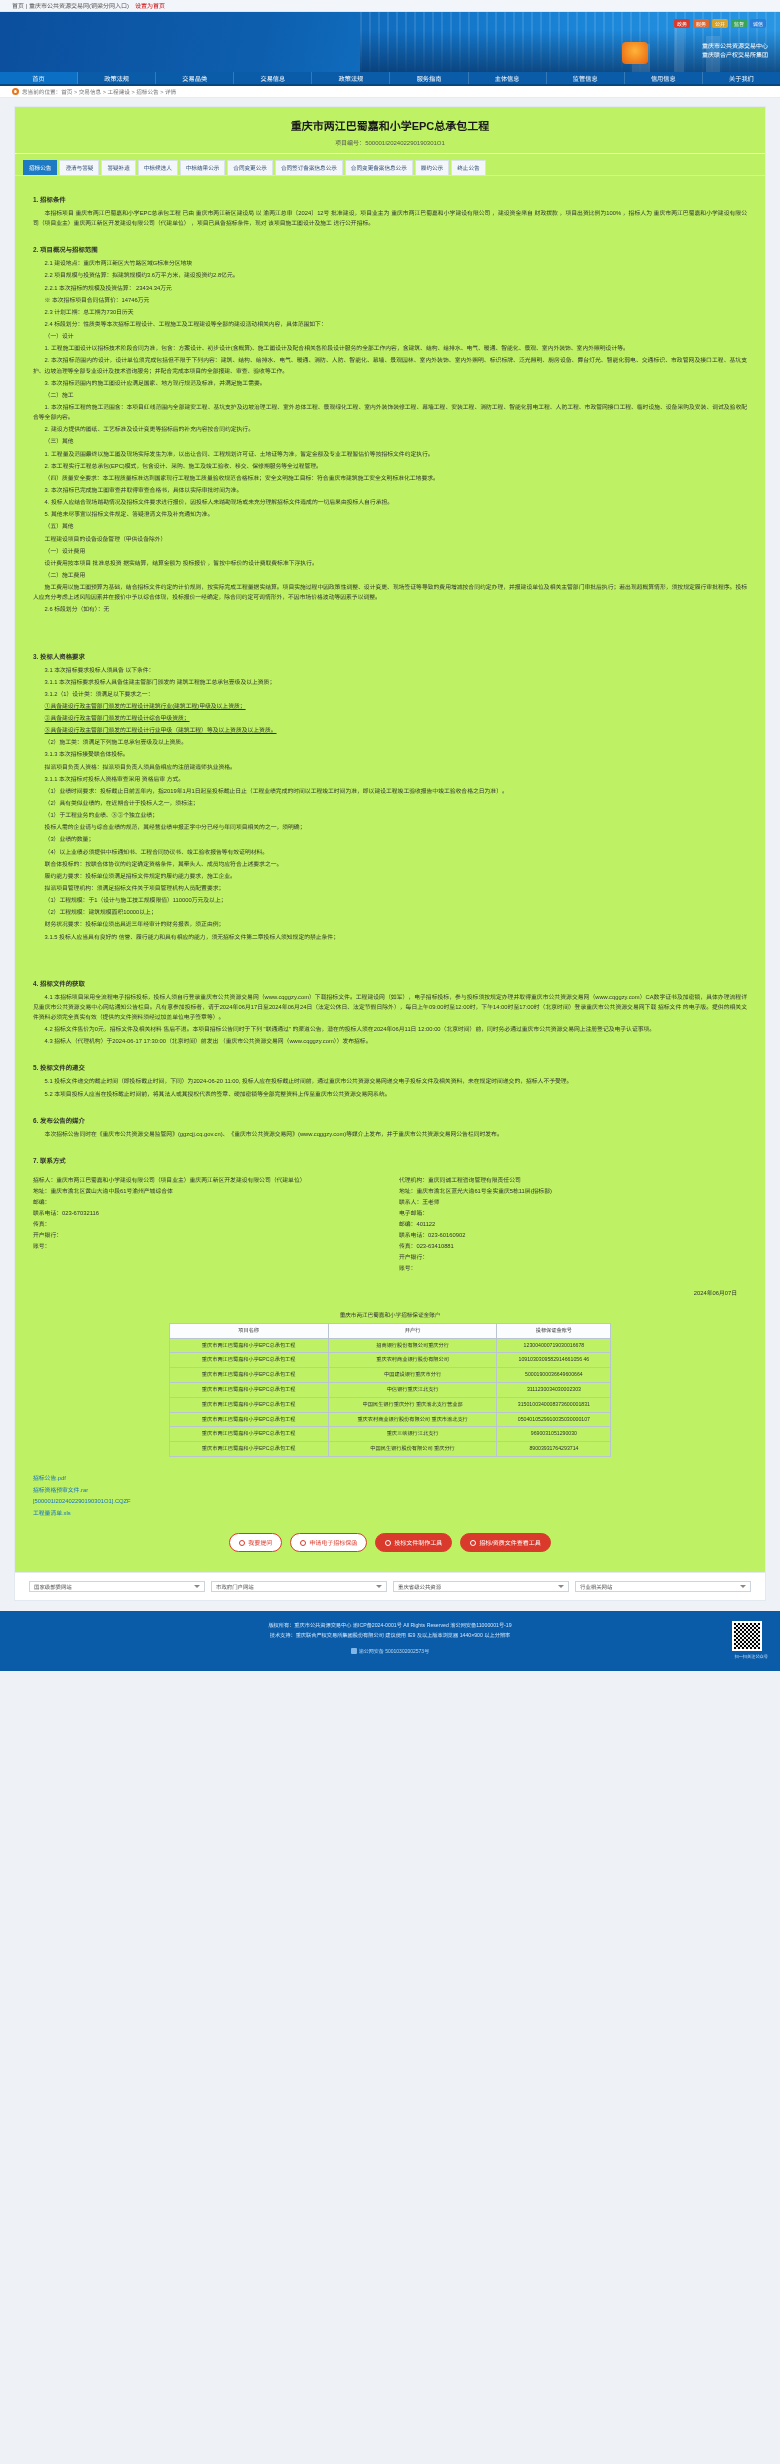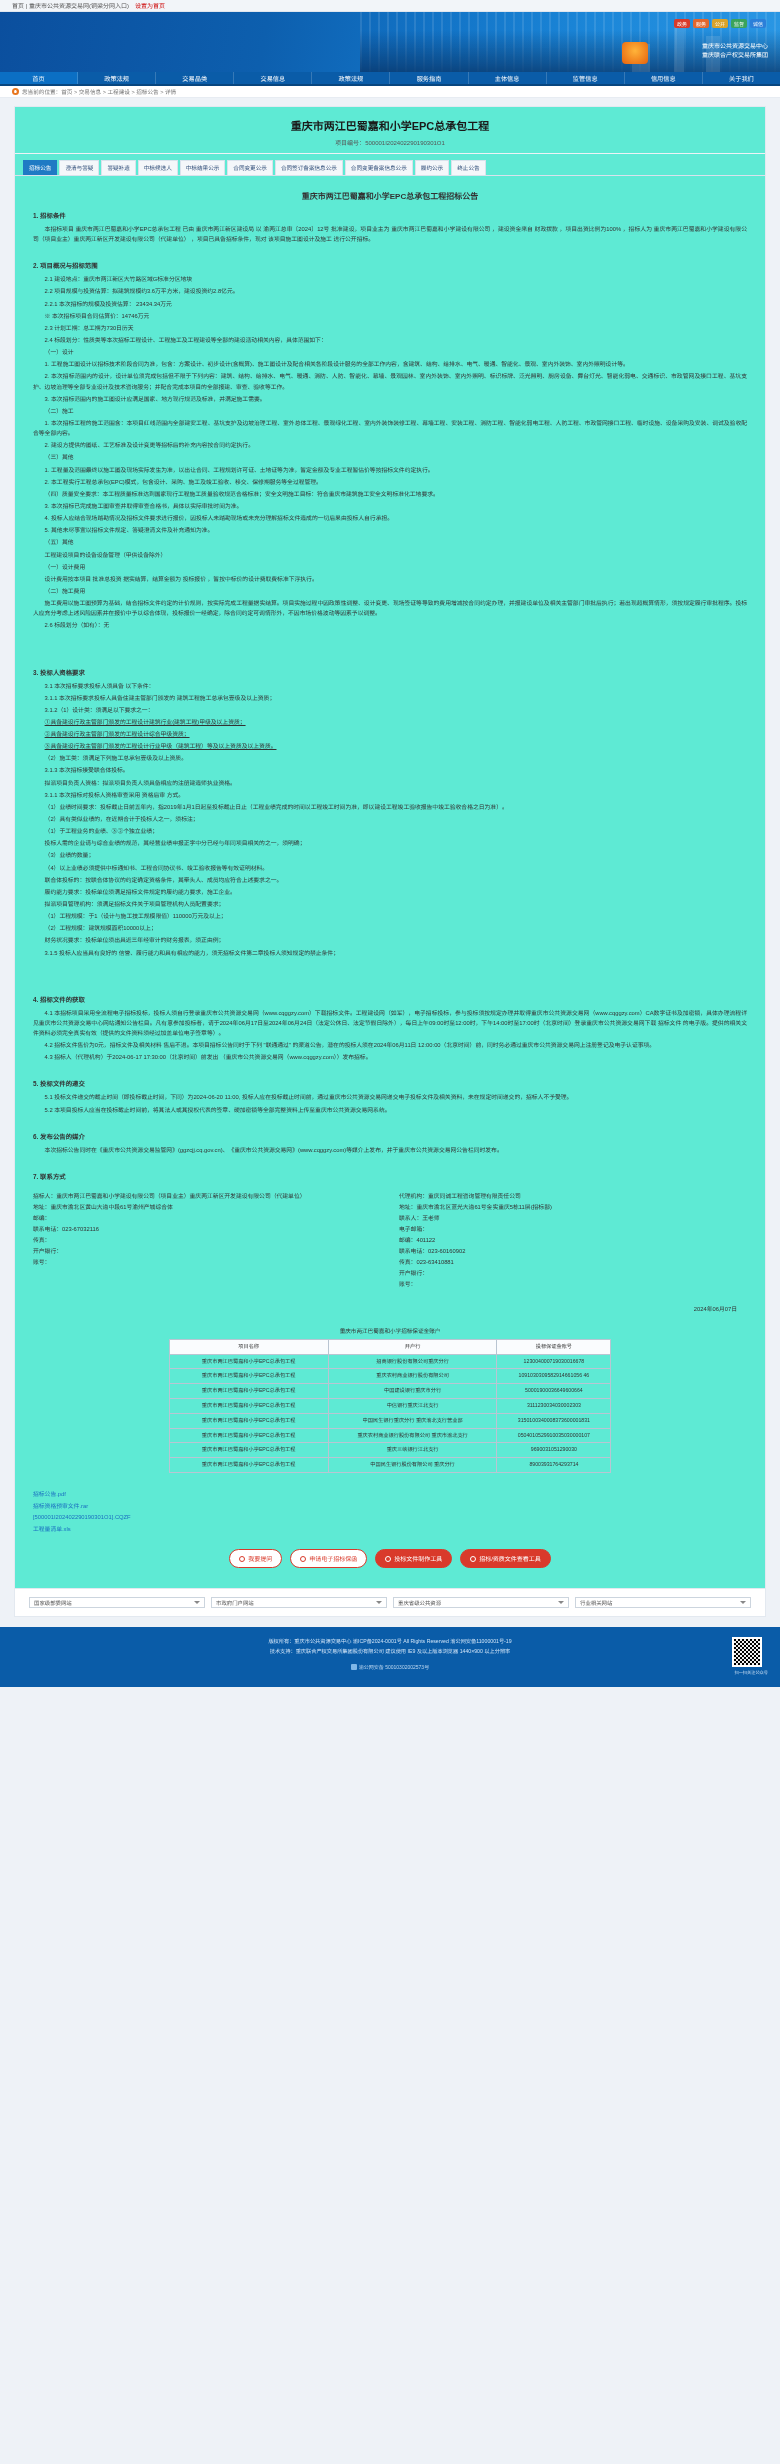--- a/index.html
+++ b/index.html
@@ -84,21 +84,21 @@
     width:7px;height:7px;border-radius:50%;
     background:#e8761e; display:inline-block; position:relative;
   }
   .crumb .home-ic::after{
     content:""; position:absolute; left:1.6px; top:1.6px; width:3.6px;height:3.6px;
     background:#fff; clip-path:polygon(50% 0,100% 50%,80% 50%,80% 100%,20% 100%,20% 50%,0 50%);
   }
 
   
   .wrap { padding:8px 14px 0; }
-  .card { background:#5eead4; border:1px solid #e3e9f0; }
+  .card { background:#bef264; border:1px solid #e3e9f0; }
 
   .doc-head { padding:10px 0 6px; text-align:center; border-bottom:1px solid #eef2f6;}
   .doc-title { font-size:11px; font-weight:bold; color:#1a1a1a; }
   .doc-sub { font-size:6px; color:#555; margin-top:5px; }
 
   .tabs { display:flex; gap:0; padding:6px 8px 0; border-bottom:1px solid #d9e2ec; flex-wrap:nowrap;}
   .tab {
     font-size:5.6px; padding:3px 5px; border:1px solid #d9e2ec; border-bottom:none;
     background:#f4f7fa; color:#33507a; margin-right:2px; white-space:nowrap;
   }
@@ -237,21 +237,20 @@
         <div class="tab">中标结果公示</div>
         <div class="tab">合同变更公示</div>
         <div class="tab">合同签订备案信息公示</div>
         <div class="tab">合同变更备案信息公示</div>
         <div class="tab">履约公示</div>
         <div class="tab">终止公告</div>
       </div>
 
       <div class="body">
 
-        <div class="ann-title">重庆市两江巴蜀嘉和小学EPC总承包工程招标公告</div>
 
         <div class="sec-h">1. 招标条件</div>
         <p class="t ind">本招标项目 重庆市两江巴蜀嘉和小学EPC总承包工程 已由 重庆市两江新区建设局 以 渝两江总审〔2024〕12号 批准建设，项目业主为 重庆市两江巴蜀嘉和小学建设有限公司 ，建设资金来自 财政拨款 ，项目出资比例为100% ，招标人为 重庆市两江巴蜀嘉和小学建设有限公司（项目业主）重庆两江新区开发建设有限公司（代建单位） ，项目已具备招标条件，现对 该项目施工图设计及施工 进行公开招标。</p>
 
         <div class="sp"></div>
         <div class="sec-h">2. 项目概况与招标范围</div>
         <p class="t ind">2.1 建设地点：重庆市两江新区大竹路区域G标准分区地块</p>
         <p class="t ind">2.2 项目规模与投资估算：拟建筑规模约3.6万平方米，建设投资约2.8亿元。</p>
         <p class="t ind">2.2.1 本次招标的规模及投资估算： 23434.34万元</p>
         <p class="t ind">※ 本次招标项目合同估算价：14746万元</p>

